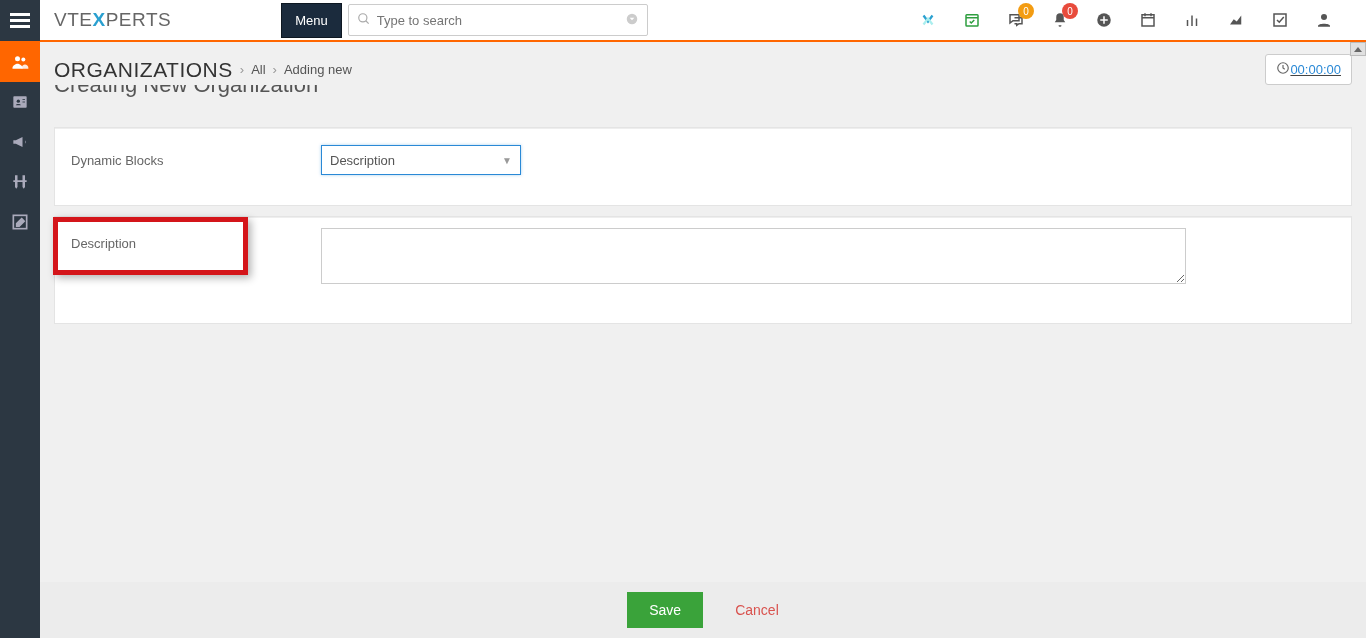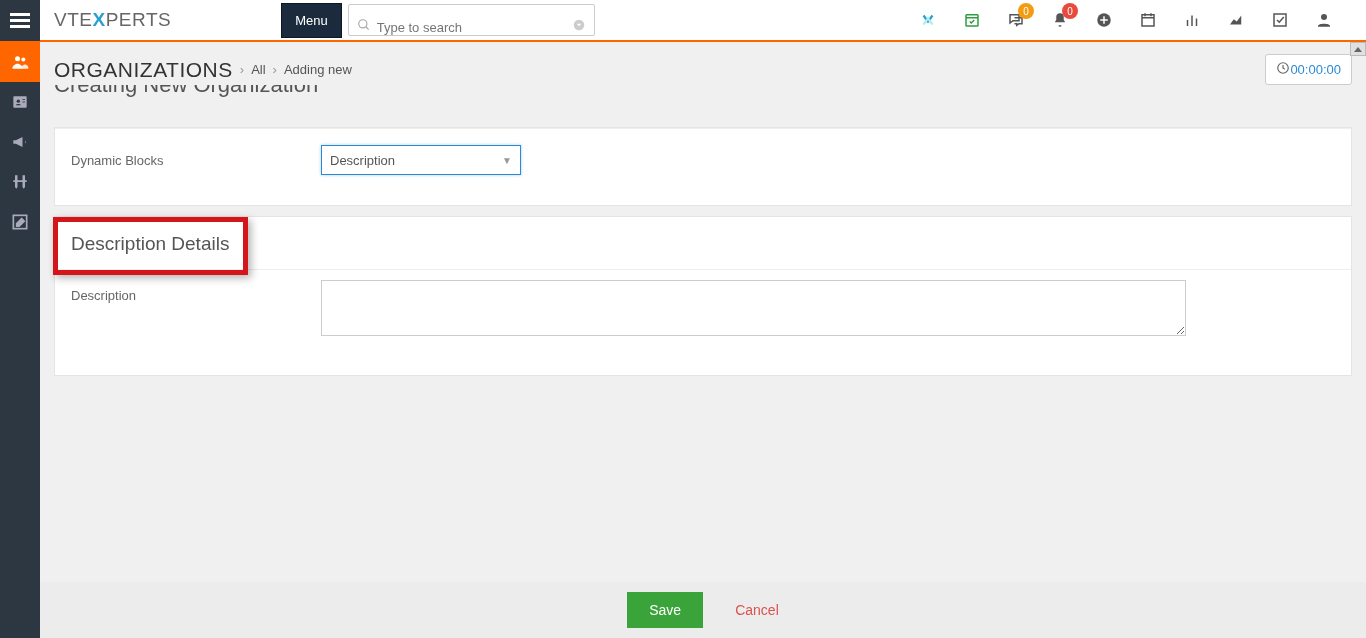--- a/index.html
+++ b/index.html
@@ -8,21 +8,21 @@
 
 .topbar { position: fixed; top: 0; left: 0; right: 0; height: 42px; background: #fff; border-bottom: 2px solid #ff6600; display: flex; align-items: center; z-index: 100; }
 .hamburger-wrap { width: 40px; height: 42px; background: #2c3742; display: flex; align-items: center; justify-content: center; cursor: pointer; }
 .hamburger .bar { width: 20px; height: 3px; background: #fff; margin: 3px 0; }
 .logo { margin-left: 14px; font-size: 19px; font-weight: 400; color: #666; letter-spacing: 0.5px; font-family: Arial, sans-serif; }
 .logo .v { color:#666; }
 .logo .e1 { color:#666; }
 .logo .x { color:#2aa0d0; font-weight: bold; }
 .logo .rest { color:#666; }
 .menu-btn { margin-left: 110px; background: #1b2b3d; color: #fff; padding: 9px 13px; font-size: 13px; cursor: pointer; border: 1px solid #0e1822; }
-.search-wrap { margin-left: 6px; display: flex; align-items: flex-end; border: 1px solid #ccc; height: 32px; width: 247px; background: #fff; border-radius: 2px; padding: 0 8px; }
+.search-wrap { margin-left: 6px; display: flex; align-items: center; border: 1px solid #ccc; height: 32px; width: 300px; background: #fff; border-radius: 2px; padding: 0 8px; }
 .search-wrap .s-icon { color: #aaa; margin-right: 6px; }
 .search-wrap input { border: none; outline: none; flex: 1; font-size: 13px; color: #666; }
 .search-wrap .chev { color: #bbb; cursor: pointer; }
 
 .top-icons { margin-left: auto; display: flex; align-items: center; gap: 0; padding-right: 20px; }
 .top-icons .ti { width: 44px; height: 42px; display: flex; align-items: center; justify-content: center; cursor: pointer; position: relative; color: #555; }
 .top-icons .ti svg { width: 18px; height: 18px; }
 .badge { position: absolute; top: 4px; right: 4px; background: #e84b3c; color: #fff; border-radius: 50%; width: 16px; height: 16px; font-size: 10px; display: flex; align-items: center; justify-content: center; }
 .badge.orange { background: #f39c12; }
 
@@ -34,21 +34,21 @@
 
 
 .content { position: absolute; top: 42px; left: 40px; right: 0; bottom: 0; background: #f0f0f0; overflow: hidden; }
 .scrollbar-top { position: absolute; top: 0; right: 0; width: 16px; height: 14px; background: #e0e0e0; border: 1px solid #bbb; display: flex; align-items: center; justify-content: center; }
 .scrollbar-top .tri { width: 0; height: 0; border-left: 4px solid transparent; border-right: 4px solid transparent; border-bottom: 5px solid #666; }
 
 .breadcrumb-row { padding: 12px 14px 6px 14px; display: flex; align-items: center; }
 .breadcrumb-row .bc-main { font-size: 21px; color: #333; font-weight: 400; letter-spacing: 0.5px; }
 .breadcrumb-row .sep { margin: 0 7px; color: #999; }
 .breadcrumb-row .bc-link { color: #555; font-size: 13px; }
-.timer-box { margin-left: auto; border: 1px solid #ccc; padding: 6px 10px; display: flex; align-items: center; gap: 0; background: #fff; border-radius: 3px; cursor: pointer; }
+.timer-box { margin-left: auto; border: 1px solid #ccc; padding: 6px 10px; display: flex; align-items: center; gap: 0; background: #fff; border-radius: 3px; cursor: pointer; text-decoration: underline; }
 .timer-box .tm-icon { color: #666; }
 .timer-box .tm-val { color: #2a89d6; font-size: 13px; }
 
 .page-title-cut { padding: 0 14px; font-size: 22px; color: #555; font-weight: 400; margin-top: -6px; height: 18px; overflow: hidden; line-height: 0px; }
 
 .panel { background: #fff; margin: 24px 14px 0 14px; border: 1px solid #e4e4e4; }
 .panel-head { padding: 16px 16px 14px 16px; font-size: 19px; color: #555; font-weight: 400; }
 .panel-divider { border-top: 1px solid #eee; }
 .panel-body { padding: 16px 16px 30px 16px; }
 .field-row { display: flex; align-items: flex-start; }
@@ -241,21 +241,20 @@
             <span class="sel-txt">Description</span>
             <span class="sel-arr">▼</span>
           </div>
         </div>
       </div>
     </div>
   </div>
 
   <div class="panel2">
     <div class="highlight-box"></div>
-    <div class="panel-head">Description Details</div>
     <div class="panel-divider"></div>
     <div class="panel-body">
       <div class="field-row">
         <div class="field-label">Description</div>
         <div class="field-control">
           <textarea class="textarea-ctl" style=""></textarea>
         </div>
       </div>
     </div>
   </div>

